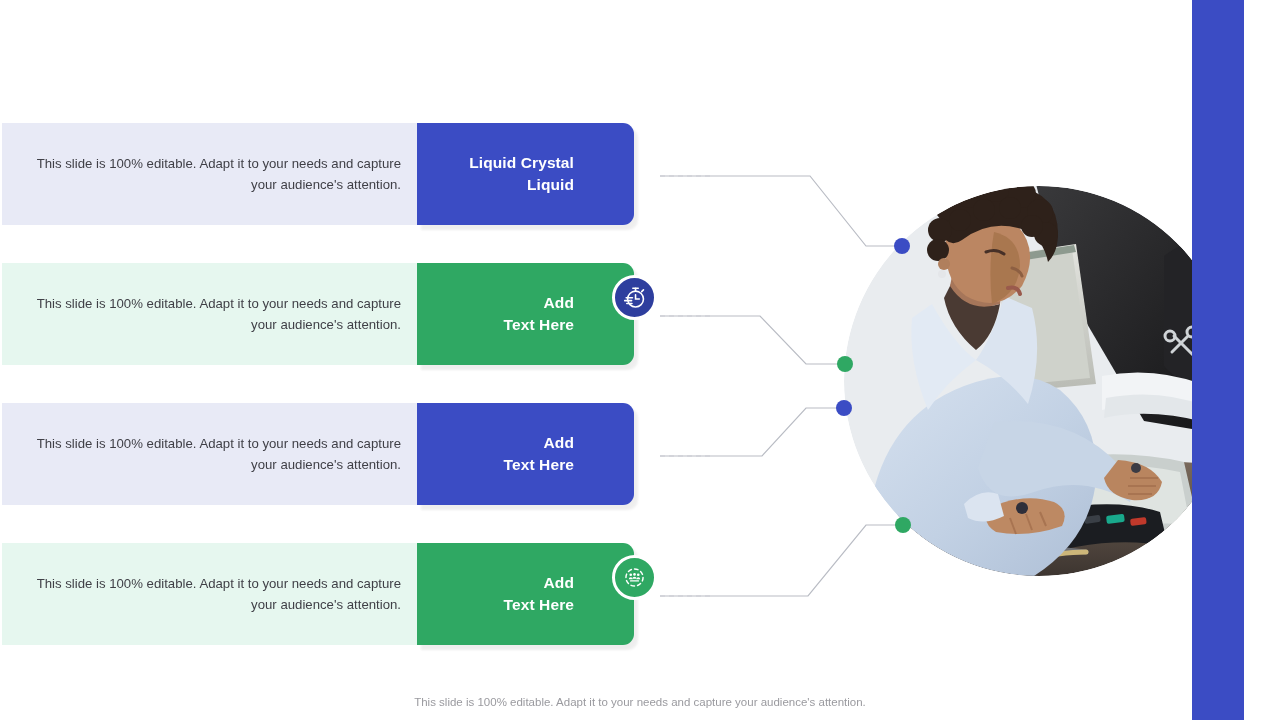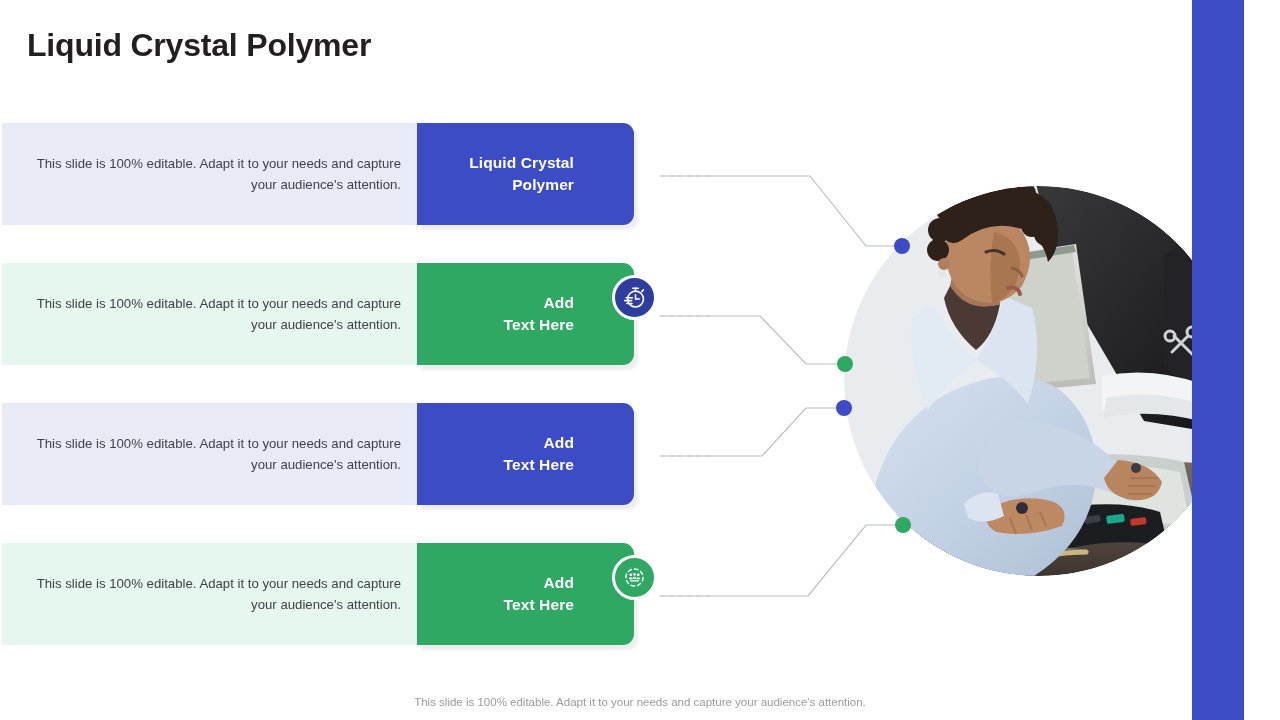--- a/index.html
+++ b/index.html
@@ -190,21 +190,20 @@
     z-index: 7;
   }
 </style>
 </head>
 <body>
 
 <div id="slide">
 
   <div class="accent-bar"></div>
 
-  <div class="slide-title">Liquid Crystal Polymer</div>
 
   <svg class="connectors" viewBox="0 0 1280 720" width="1280" height="720">
     <g fill="none" stroke="#b9bcc4" stroke-width="1.2">
 
       <path d="M660,176 L810,176 L866,246 L896,246"></path>
 
       <path d="M660,316 L760,316 L806,364 L844,364"></path>
 
       <path d="M660,456 L762,456 L806,408 L842,408"></path>
 
@@ -219,21 +218,21 @@
   </svg>
 
   <div class="row row-1 v-blue">
     <div class="desc-panel">
       <div class="desc-text">This slide is 100% editable. Adapt it to your needs and capture your audience's attention.</div>
     </div>
     <div class="card-shadow"></div>
     <div class="card">
       <div class="card-text">
         <span>Liquid Crystal</span><br>
-        <span>Polymer</span>
+        <span>Liquid</span>
       </div>
     </div>
     <div class="badge" style="top:152px;">
       <svg width="25" height="25" viewBox="0 0 24 24" fill="none" stroke="#ffffff" stroke-width="1.5" stroke-linecap="round">
         <circle cx="13" cy="13.5" r="7.6"></circle>
         <path d="M10.4 3.2 h5.2"></path>
         <path d="M13 3.2 v2.6"></path>
         <path d="M18.9 6.4 l1.7 -1.7"></path>
         <path d="M13 9.3 v4.2 h3.6"></path>
         <path d="M4.0 12.2 h6.0"></path>

